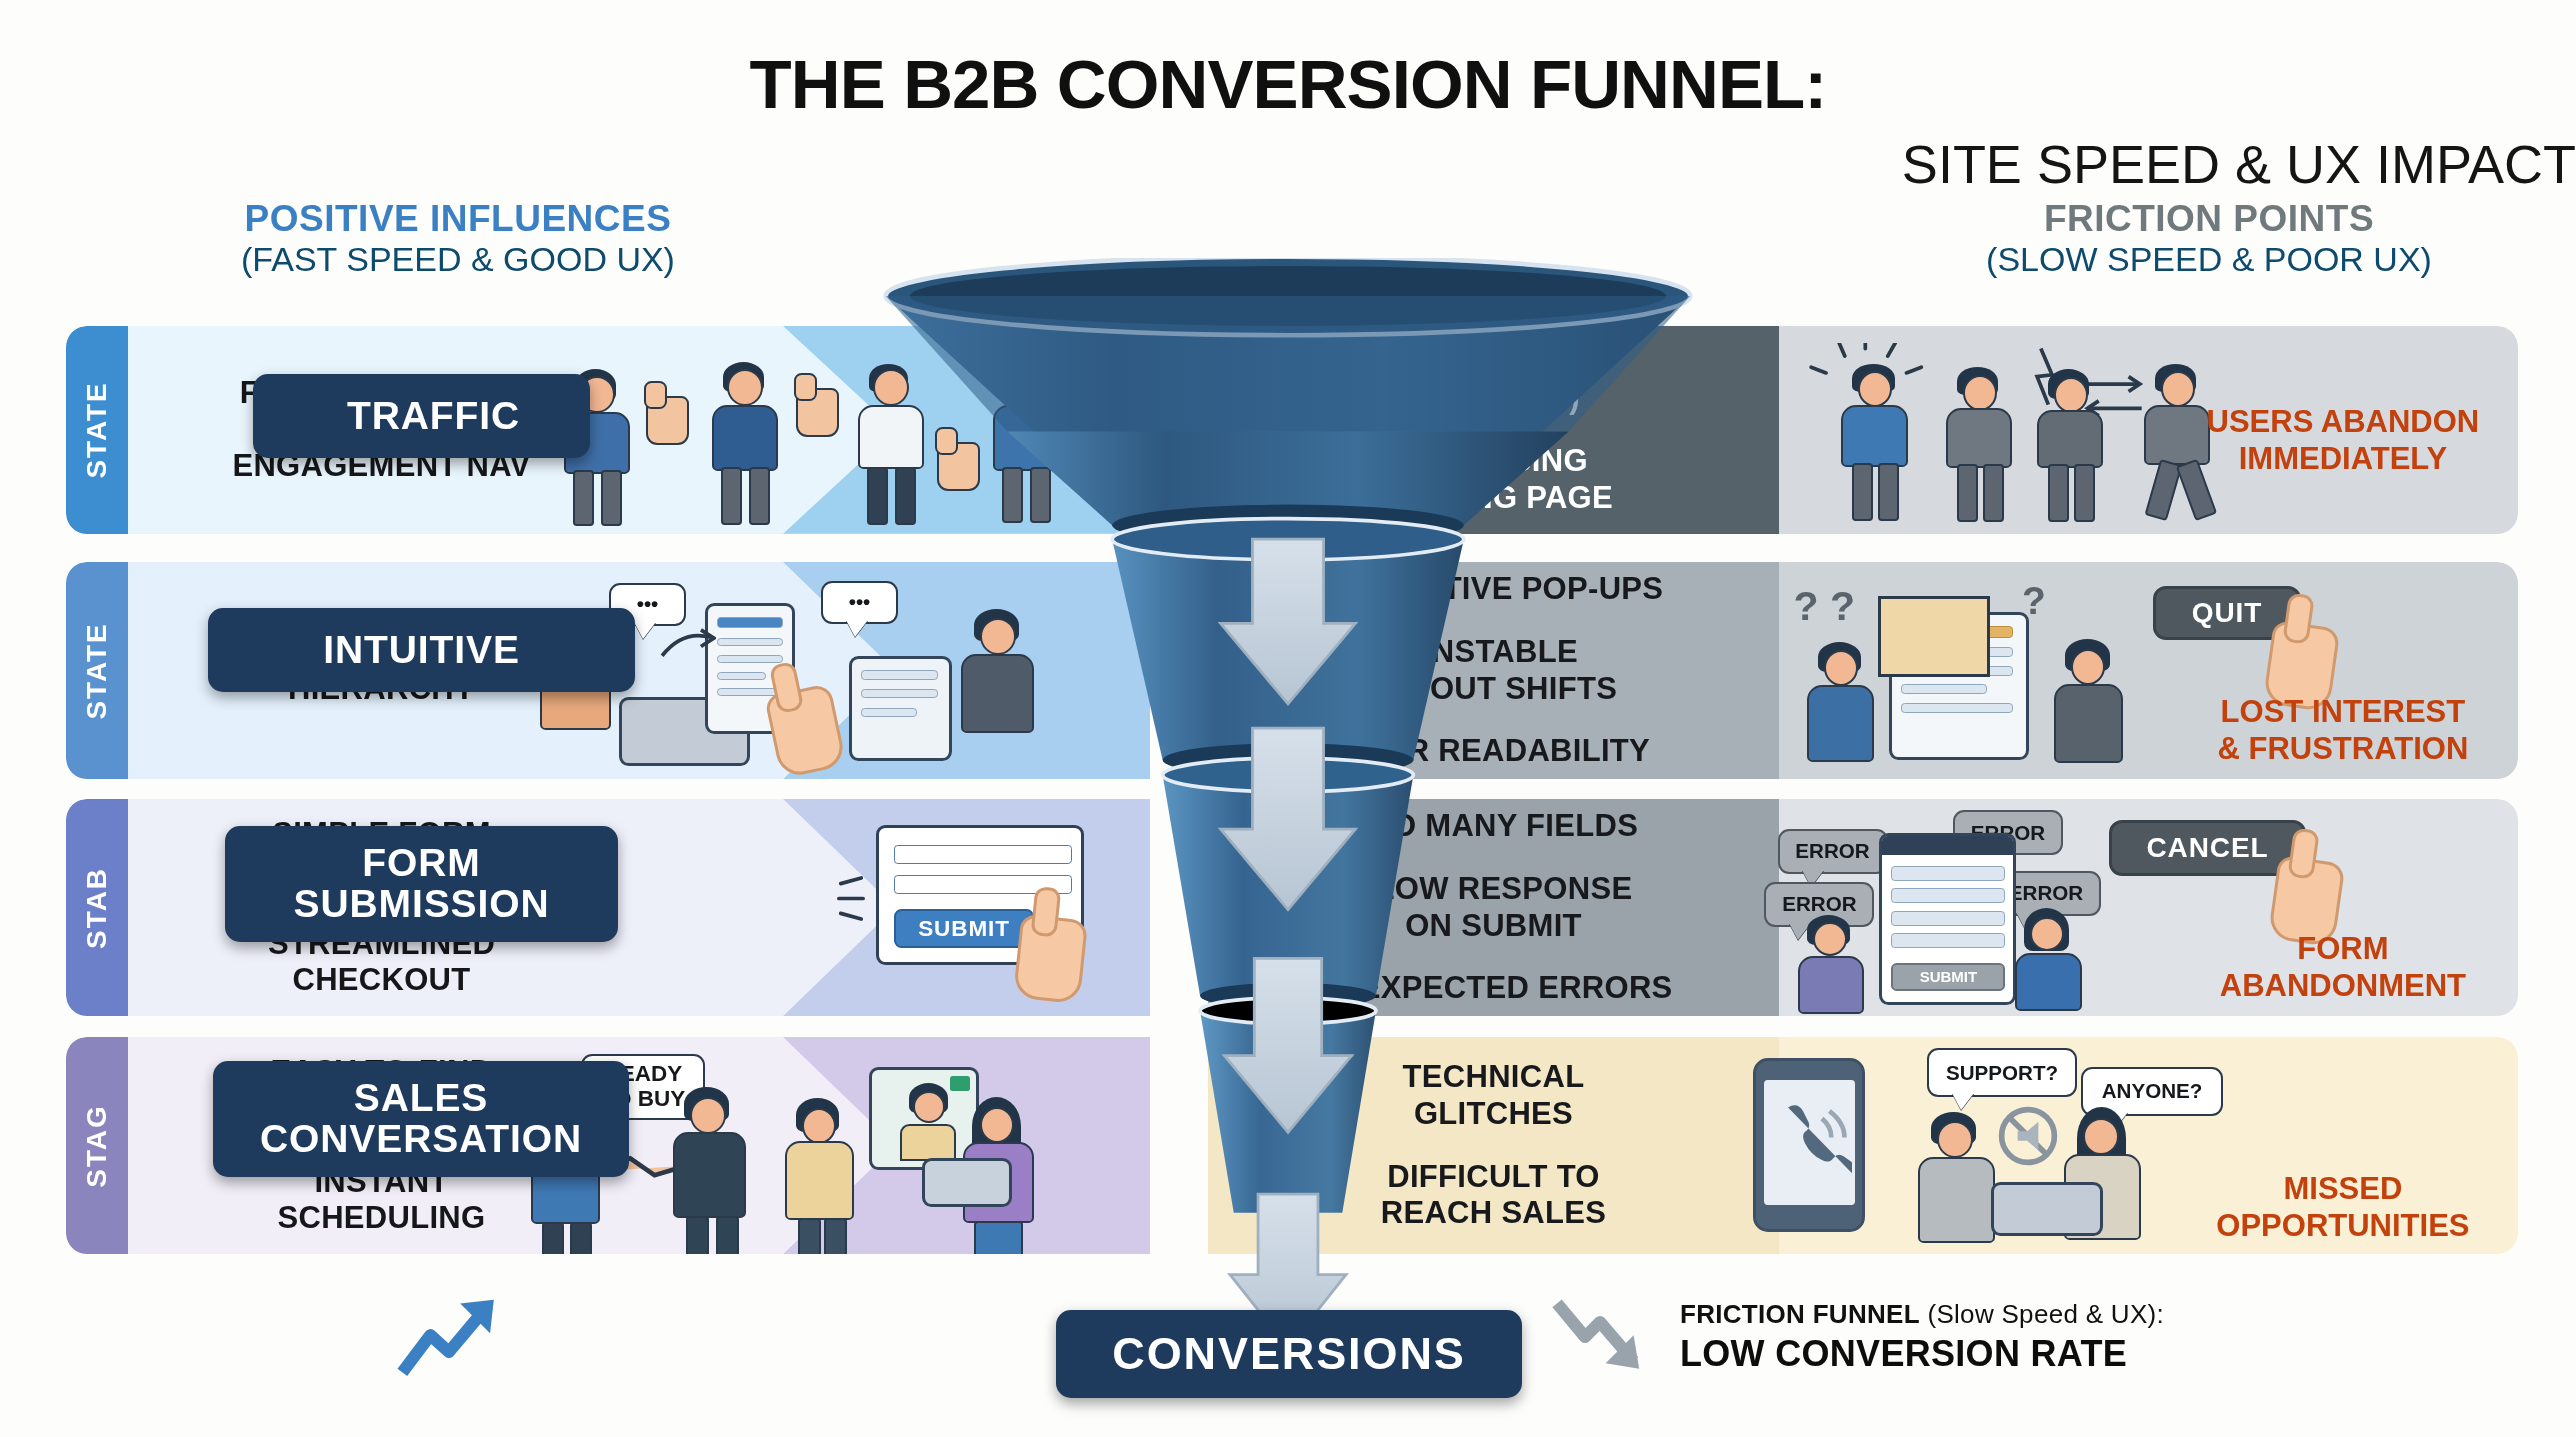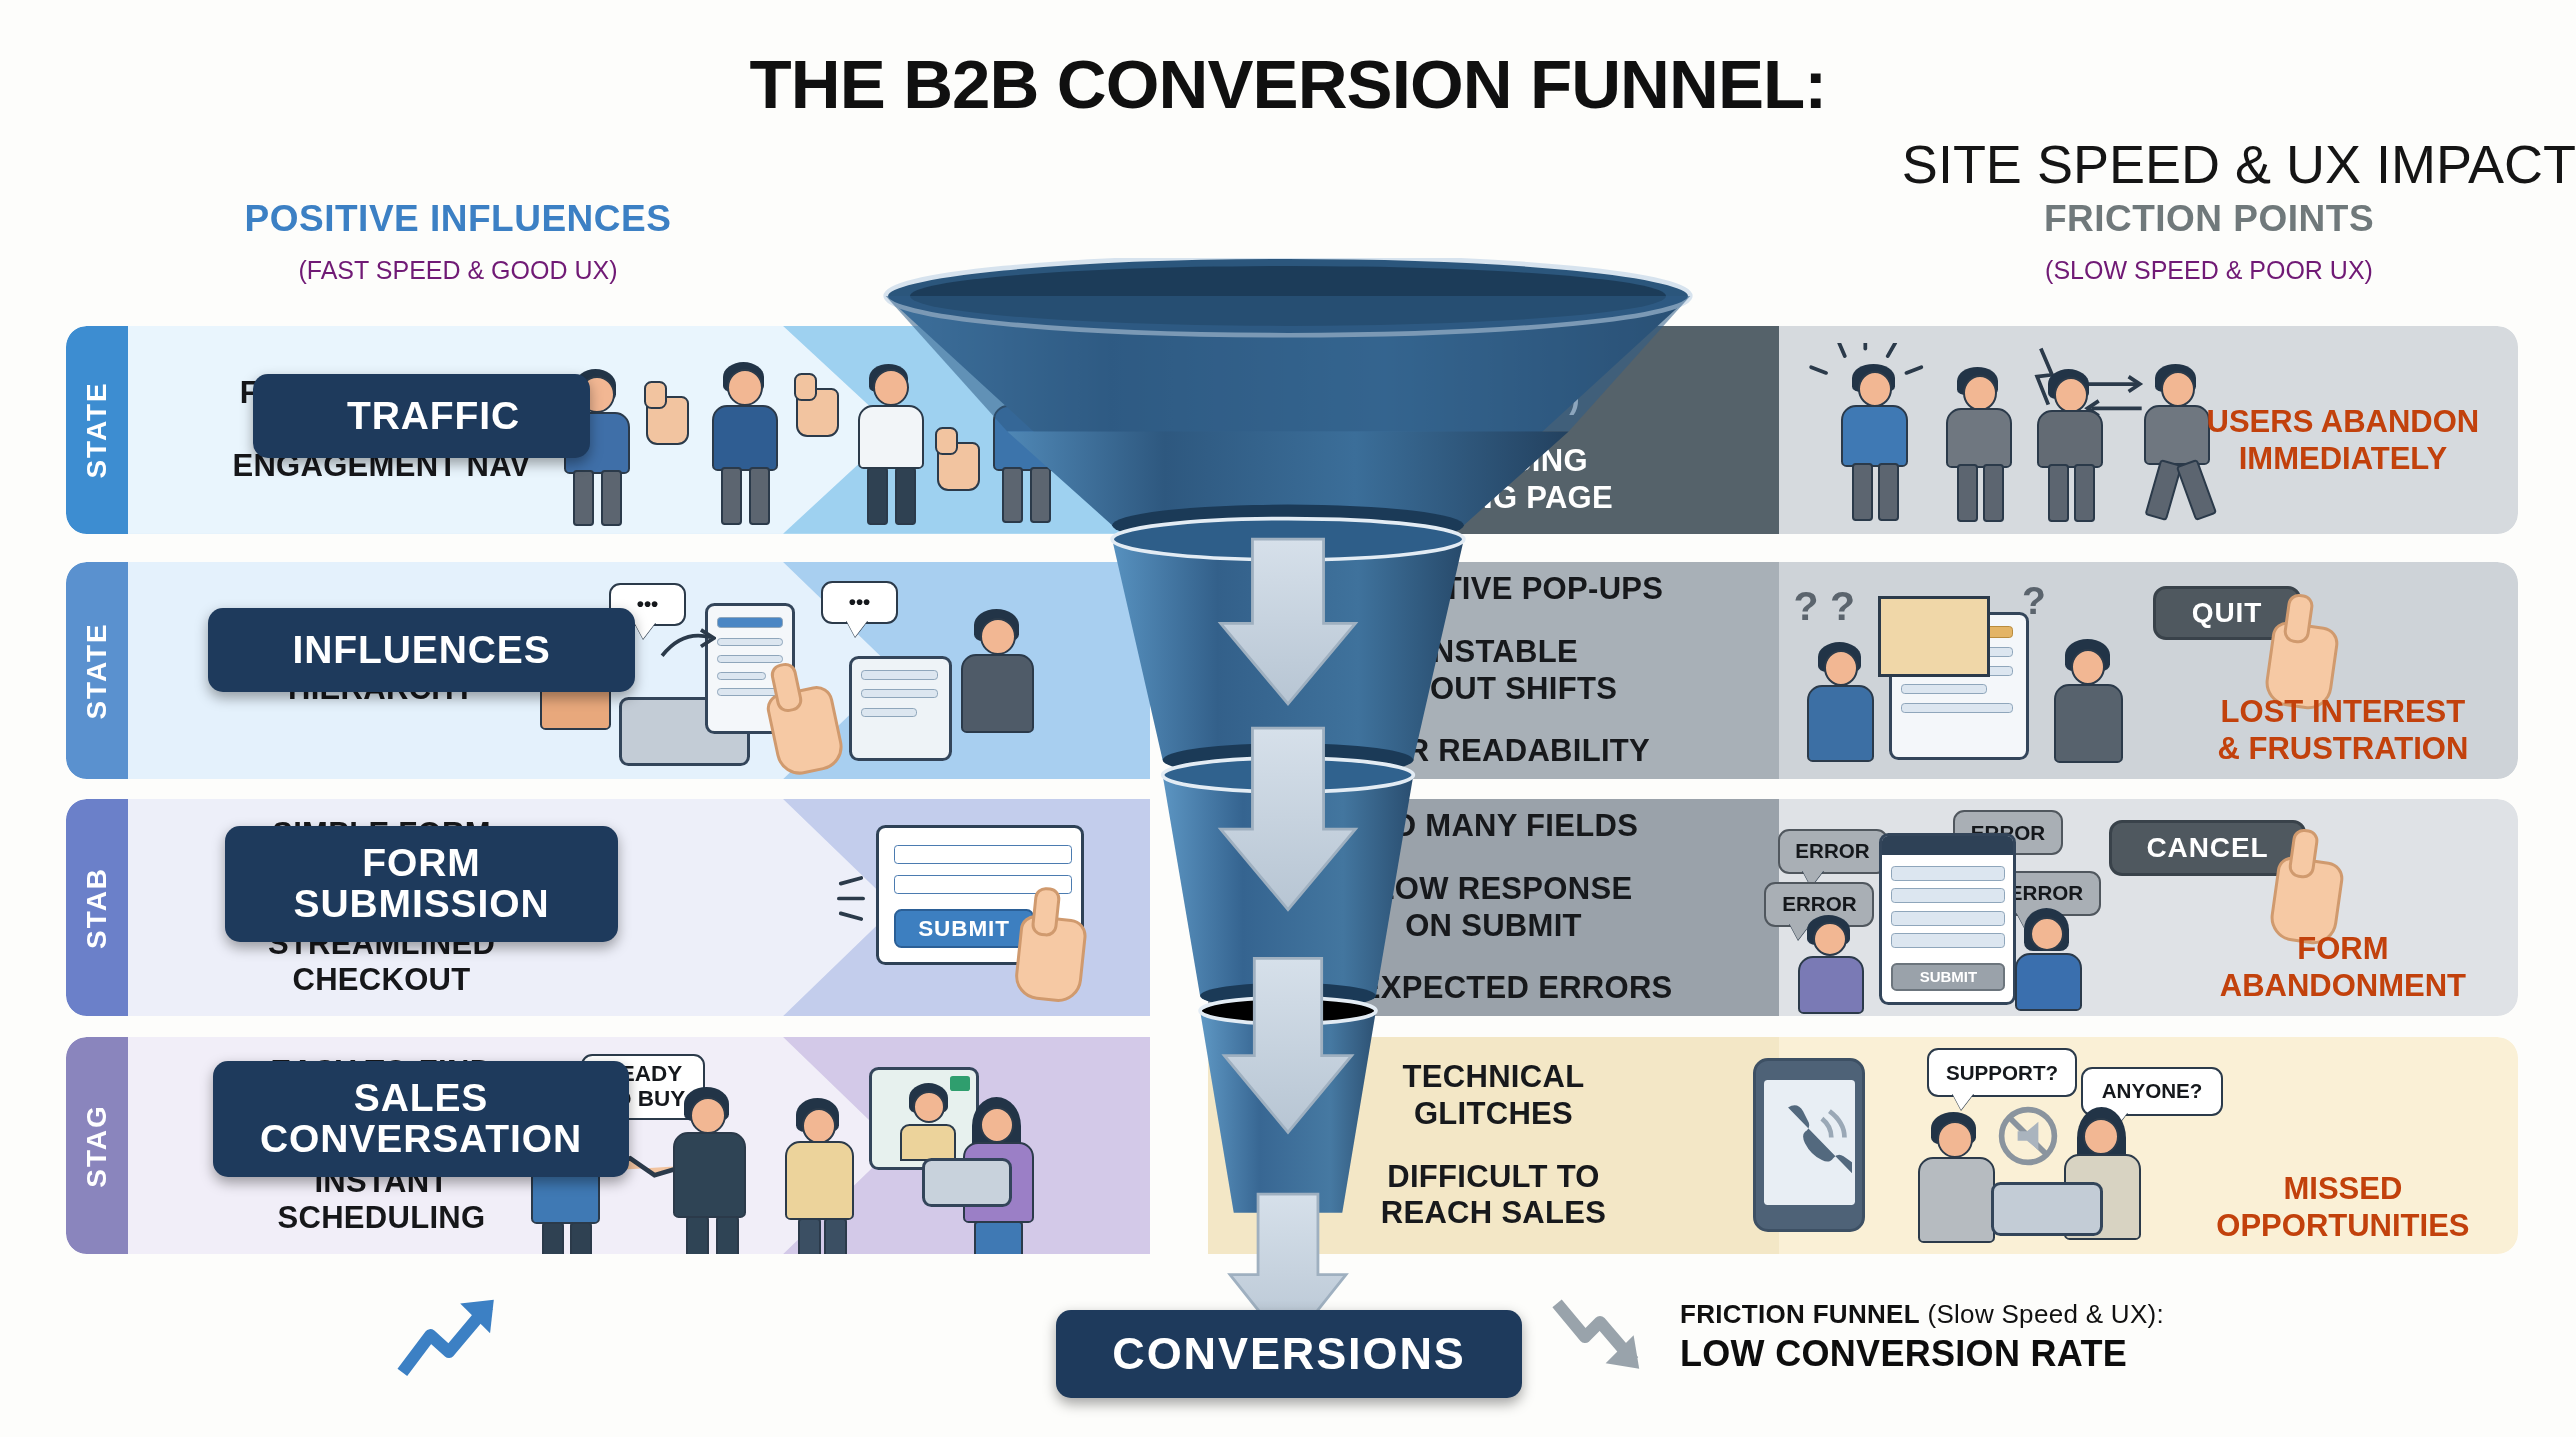--- a/index.html
+++ b/index.html
@@ -19,21 +19,21 @@
   }
   #title-sub {
     position:absolute; top:133px; left:0; width:100%;
     text-align:right; font-size:54px; font-weight:400;
     letter-spacing:0px; color:#151515;
   }
   .col-head { position:absolute; text-align:center; width:580px; }
   #pos-head { left:168px; top:198px; }
   #fric-head { left:1919px; top:198px; }
   .col-head .big { font-size:37px; font-weight:bold; letter-spacing:0.5px; }
-  .col-head .small { font-size:25px; font-weight:400; color:#701a75; margin-top:16px; }
+  .col-head .small { font-size:34px; font-weight:400; color:#0c4a6e; margin-top:0; }
   #pos-head .big { color:#3c80c4; }
   #fric-head .big { color:#70797b; }
 
   
   .row { position:absolute; left:66px; width:2452px; }
   #row1 { top:326px; height:208px; }
   #row2 { top:562px; height:217px; }
   #row3 { top:799px; height:217px; }
   #row4 { top:1037px; height:217px; }
 
@@ -653,21 +653,21 @@
     <path d="M412,502 h76 v108 h34 l-72 86 l-72 -86 h34 z"></path>
     <path d="M414,748 h72 v104 h32 l-68 82 l-68 -82 h32 z"></path>
     <path d="M418,1000 h64 v86 h30 l-62 78 l-62 -78 h30 z"></path>
   </g>
 </svg>
 
 <div class="stage-label" id="lbl-traffic">
   <span>TRAFFIC</span>
 </div>
 <div class="stage-label" id="lbl-engagement">
-  <span>INFLUENCES</span>
+  <span>INTUITIVE</span>
 </div>
 <div class="stage-label" id="lbl-form">
   <span>FORM</span>
   <span>SUBMISSION</span>
 </div>
 <div class="stage-label" id="lbl-sales">
   <span>SALES</span>
   <span>CONVERSATION</span>
 </div>
 <div id="lbl-conv">

